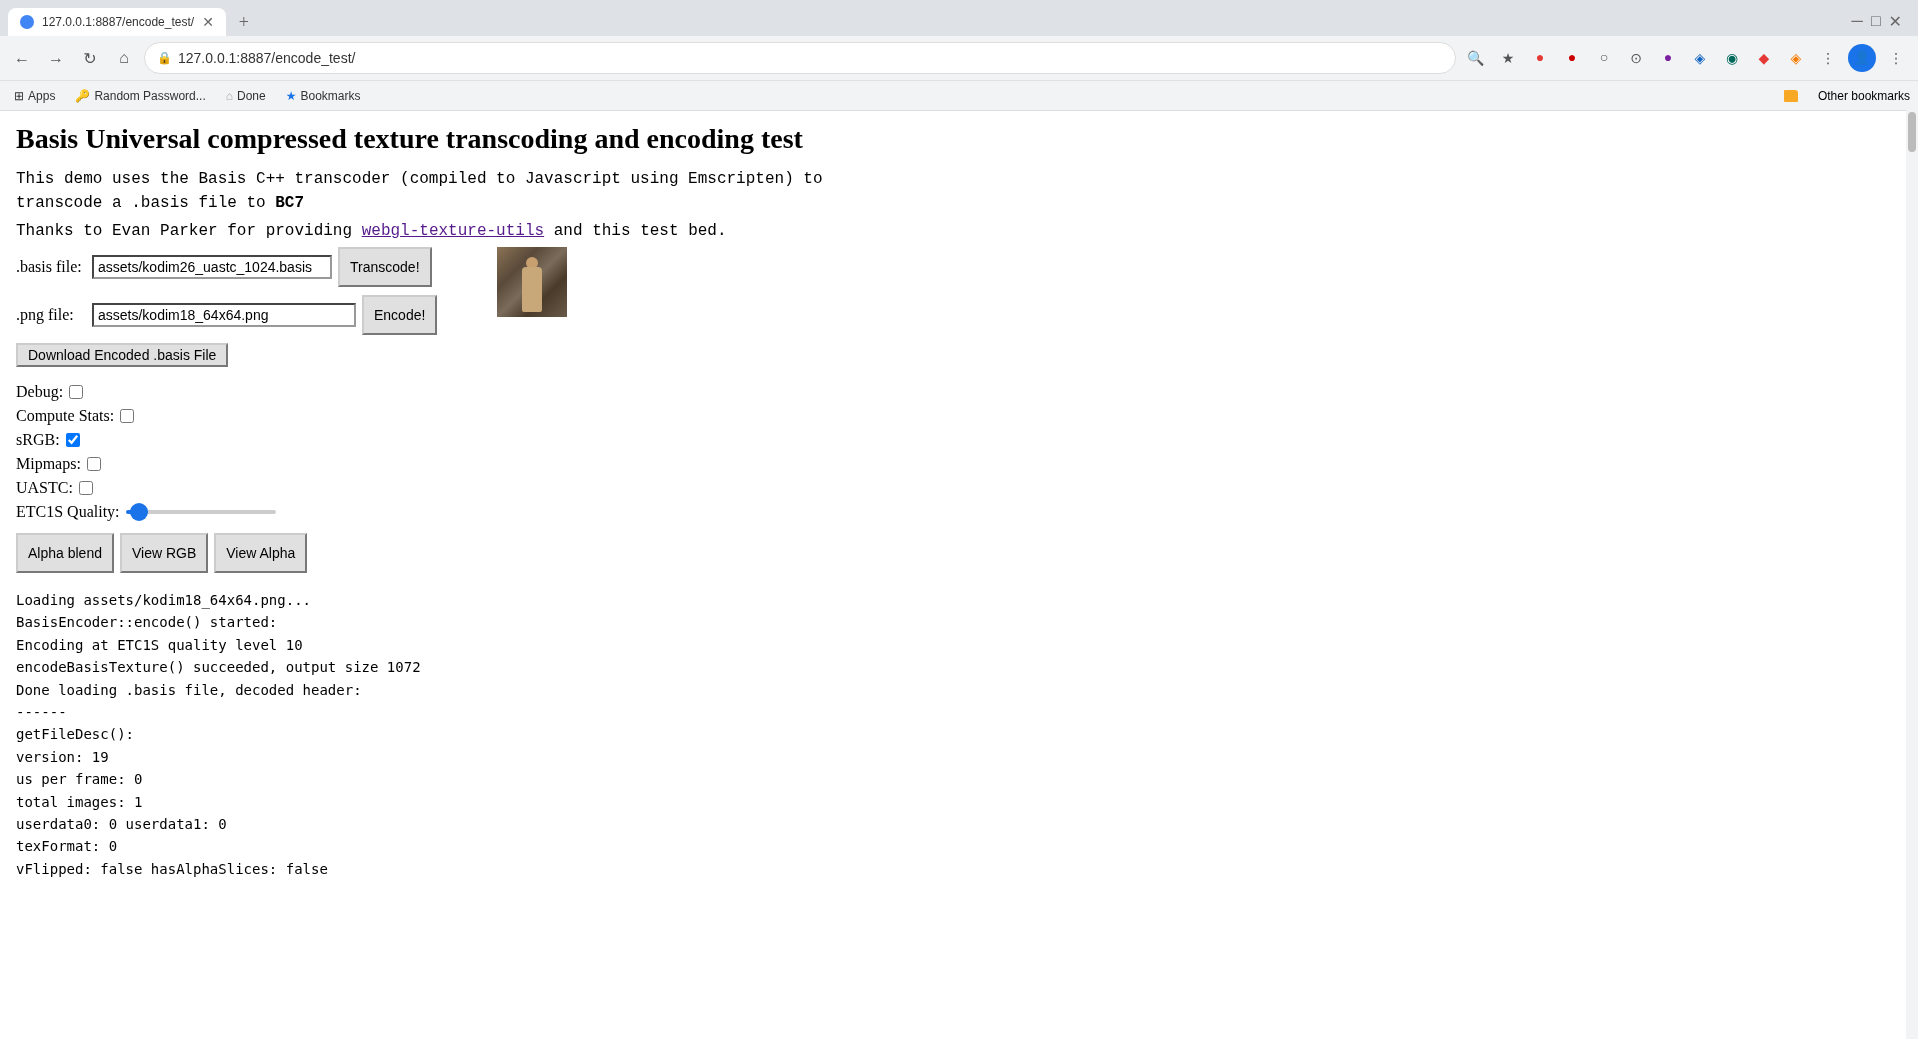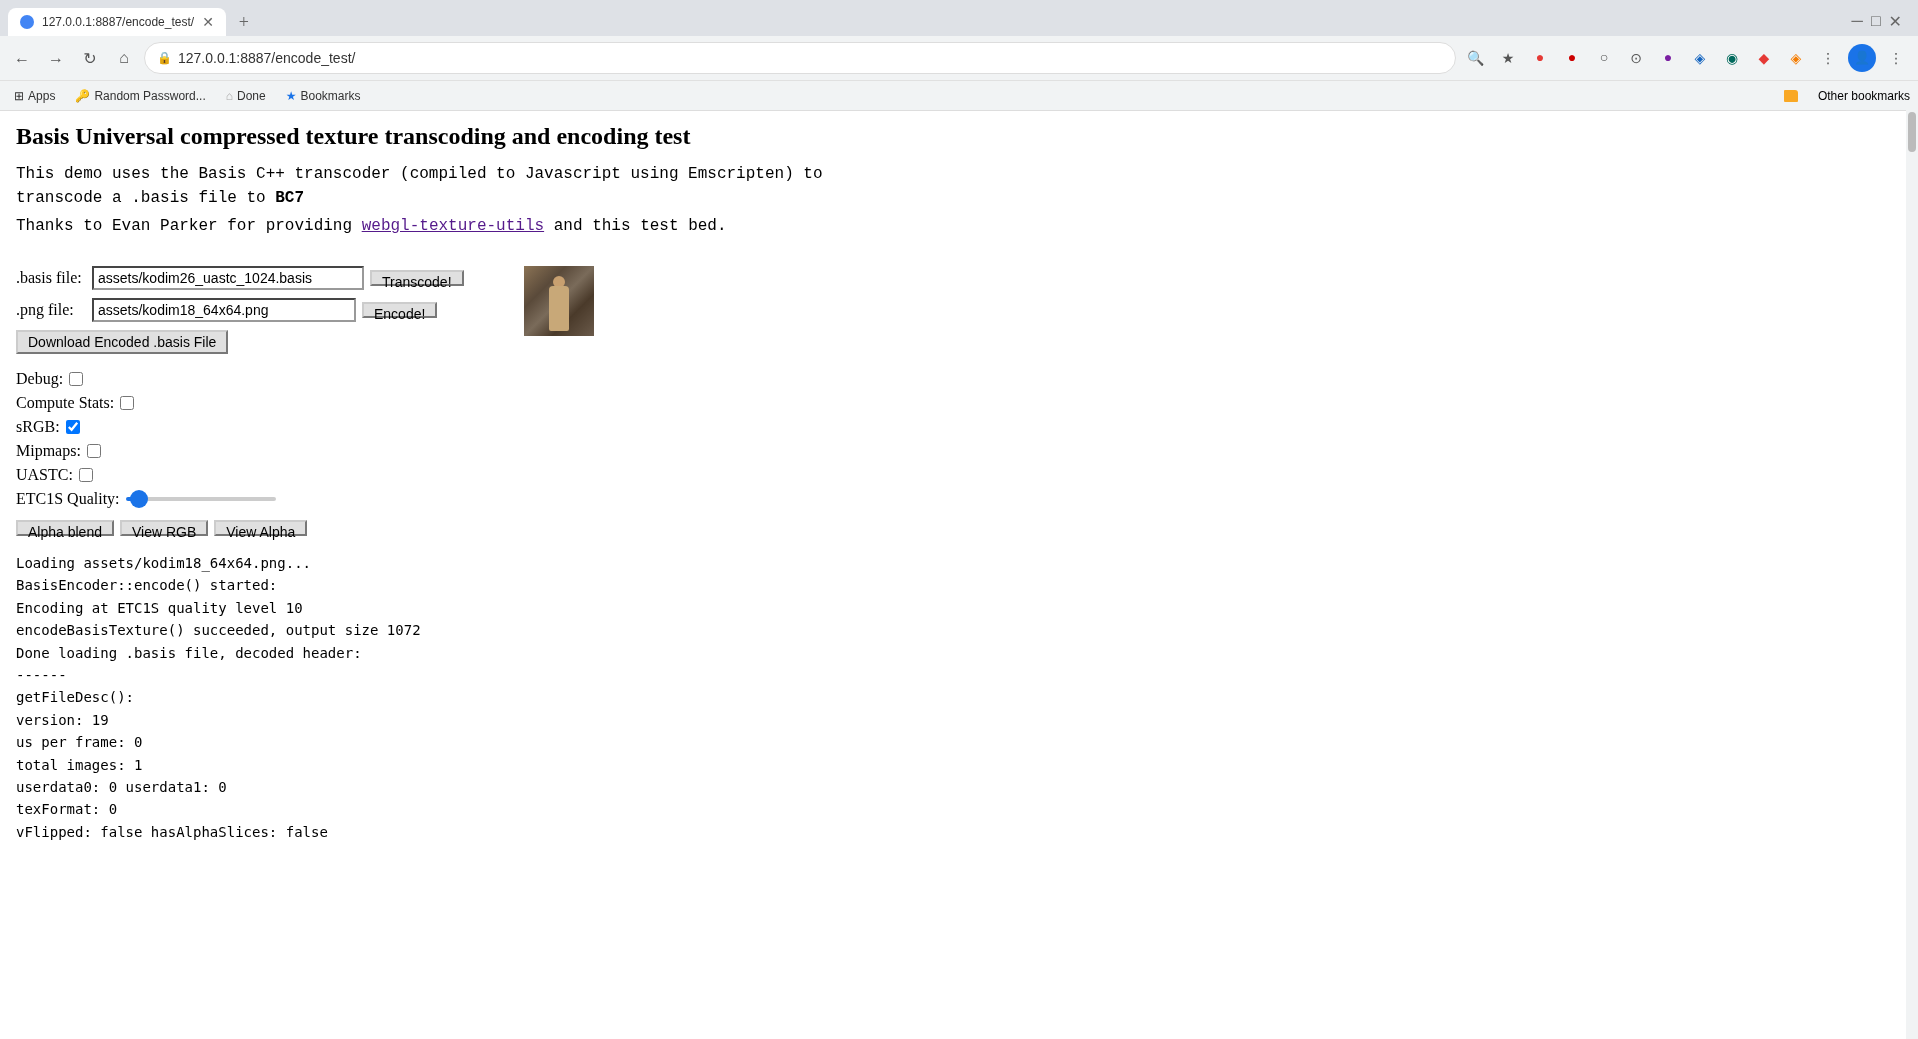--- a/index.html
+++ b/index.html
@@ -192,39 +192,39 @@
     }
 
     
     .page-content {
       padding: 12px 16px;
       max-width: 900px;
     }
 
     h1 {
       font-family: Times New Roman, serif;
-      font-size: 24px;
+      font-size: 28px;
       font-weight: bold;
       margin-bottom: 12px;
     }
 
     .description {
       font-family: Liberation Mono, monospace;
       font-size: 16px;
       margin-bottom: 4px;
       line-height: 1.5;
     }
 
     a {
       color: #551a8b;
       text-decoration: underline;
     }
 
     .form-section {
-      margin-top: 28px;
+      margin-top: 4px;
       display: flex;
       gap: 60px;
     }
 
     .form-left { flex: 0 0 auto; }
 
     .form-row {
       display: flex;
       align-items: center;
       margin-bottom: 8px;
@@ -238,31 +238,31 @@
     }
 
     .form-input {
       border: 2px inset #999;
       padding: 2px 4px;
       font-size: 14px;
       font-family: Arial, sans-serif;
       background: #fff;
     }
 
-    .basis-input { width: 272px; }
+    .basis-input { width: 240px; }
     .png-input { width: 264px; }
 
     .btn {
       border: 2px outset #ccc;
       background: #e0e0e0;
       padding: 2px 10px;
       font-size: 14px;
       font-family: Arial, sans-serif;
       cursor: pointer;
-      height: 16px;
+      height: 40px;
     }
 
     .download-btn {
       border: 2px outset #ccc;
       background: #e0e0e0;
       padding: 2px 10px;
       font-size: 14px;
       font-family: Arial, sans-serif;
       cursor: pointer;
       margin-bottom: 8px;

